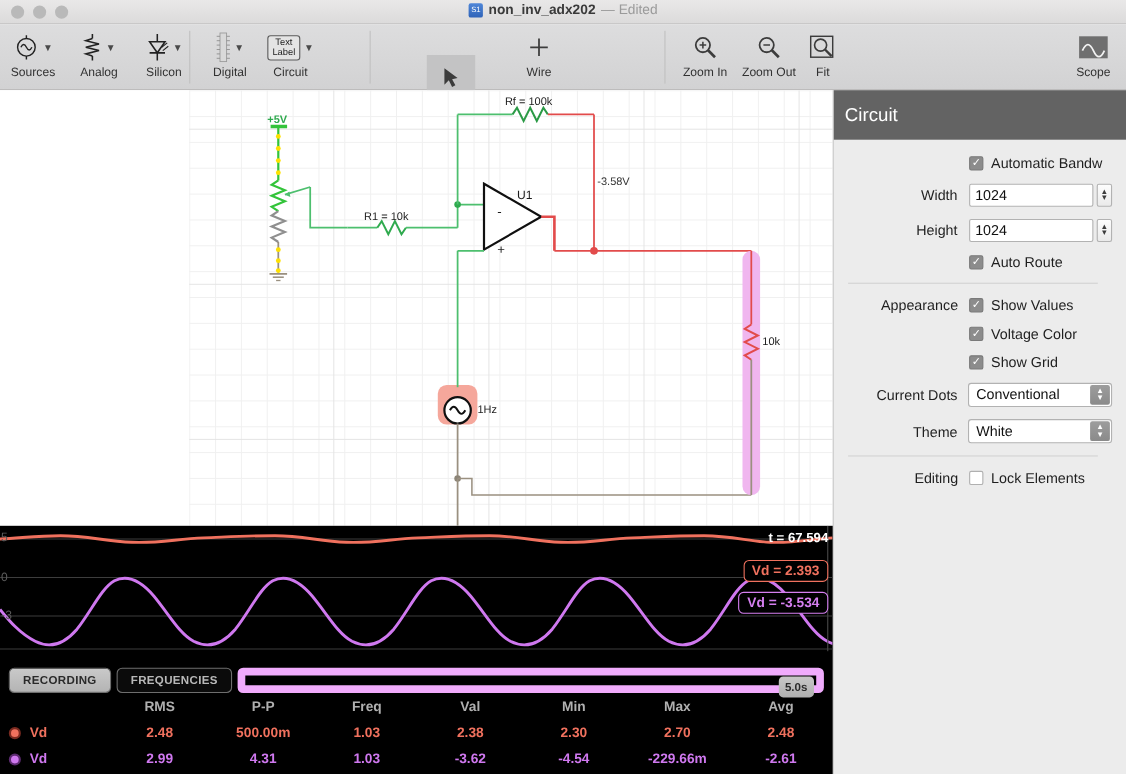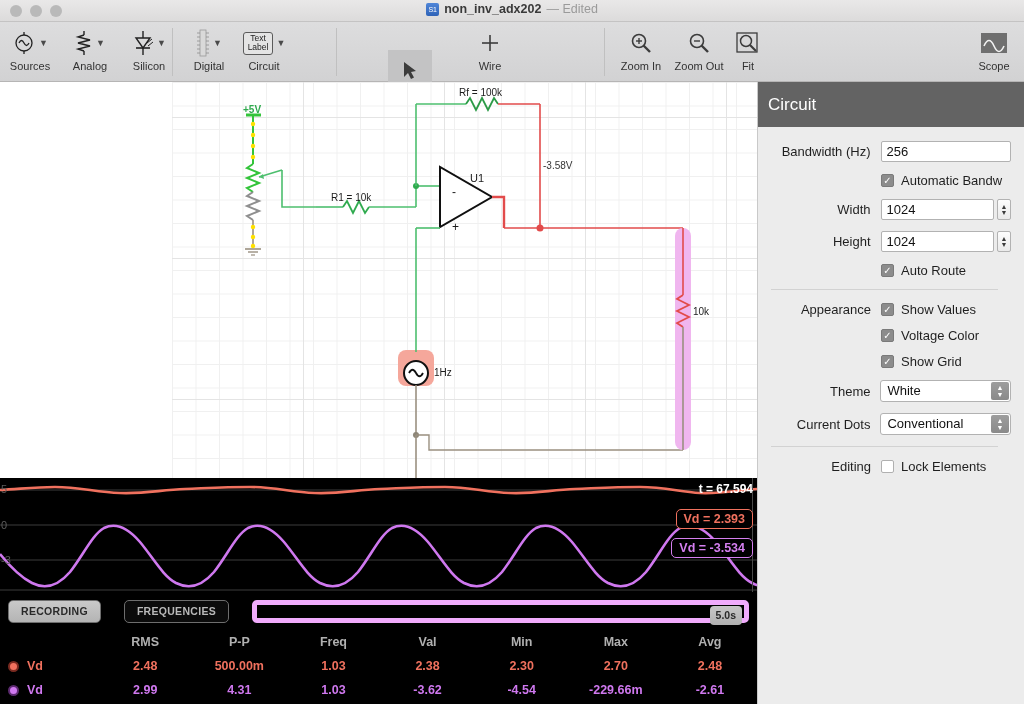--- a/index.html
+++ b/index.html
@@ -156,31 +156,31 @@
   }
   .vbadge {
     position: absolute; border-radius: 5px; font-size: 12.5px;
     font-weight: bold; padding: 2px 7px; background: #000;
   }
   .vbadge.a { border: 1.5px solid #f0715e; color: #f0715e; right: 4px; top: 31px; }
   .vbadge.b { border: 1.5px solid #d57ff0; color: #d57ff0; right: 4px; top: 60px; }
 
   .ctrls {
     position: absolute; left: 0; top: 114px; width: 757px; height: 38px;
-    display: flex; align-items: center; padding: 0 8px; gap: 23px;
+    display: flex; align-items: flex-end; padding: 0 8px; gap: 5px;
   }
   .segbtn {
     height: 23px; border-radius: 5px; border: 1px solid #6e6e6e;
     font-size: 10.5px; font-weight: bold; letter-spacing: .3px;
     display: flex; align-items: center; justify-content: center; padding: 0 12px;
   }
   .segbtn.on { background: linear-gradient(to bottom,#c9c9c9,#b4b4b4); color: #2a2a2a; }
   .segbtn.off { background: #0b0b0b; color: #b9b9b9; }
   .timebar {
-    flex: 1; height: 23px; border: 5px solid #f0abfc; border-radius: 5px;
+    flex: 1; height: 23px; border: 7px solid #f0abfc; border-radius: 5px;
     position: relative;
     padding-left: 39px;
   }
   .timechip {
     position: absolute; right: 2px; top: 1px; height: 19px;
     background: linear-gradient(to bottom,#c7c7c7,#b0b0b0); color: #2a2a2a;
     border-radius: 4px; font-size: 10.5px; font-weight: bold;
     display: flex; align-items: center; padding: 0 6px;
   }
 
@@ -471,24 +471,20 @@
     <div class="clabel" style="left:434px;top:285px">1Hz</div>
     <div class="clabel" style="left:693px;top:224px">10k</div>
   </div>
 
   <div class="inspector">
     <div class="insp-header">
       <span class="insp-title">Circuit</span>
     </div>
     <div class="insp-body">
 
-      <div class="row">
-        <div class="row-label">Bandwidth (Hz)</div>
-        <div class="tfield w-wide">256</div>
-      </div>
 
       <div class="cbrow">
         <div class="row-label"></div>
         <div class="cb on">✓</div>
         <span class="cb-label">Automatic Bandw</span>
       </div>
 
       <div class="row">
         <div class="row-label">Width</div>
         <div class="tfield w-num">1024</div>
@@ -528,34 +524,34 @@
       </div>
 
 
       <div class="cbrow">
         <div class="row-label"></div>
         <div class="cb on">✓</div>
         <span class="cb-label">Show Grid</span>
       </div>
 
       <div class="row">
-        <div class="row-label">Theme</div>
+        <div class="row-label">Current Dots</div>
         <div class="popup">
-          <span>White</span>
+          <span>Conventional</span>
           <span class="popup-arrow">
               <span>▲</span>
               <span>▼</span>
             </span>
         </div>
       </div>
 
       <div class="row">
-        <div class="row-label">Current Dots</div>
+        <div class="row-label">Theme</div>
         <div class="popup">
-          <span>Conventional</span>
+          <span>White</span>
           <span class="popup-arrow">
               <span>▲</span>
               <span>▼</span>
             </span>
         </div>
       </div>
 
       <div class="divider"></div>
 
       <div class="cbrow">

